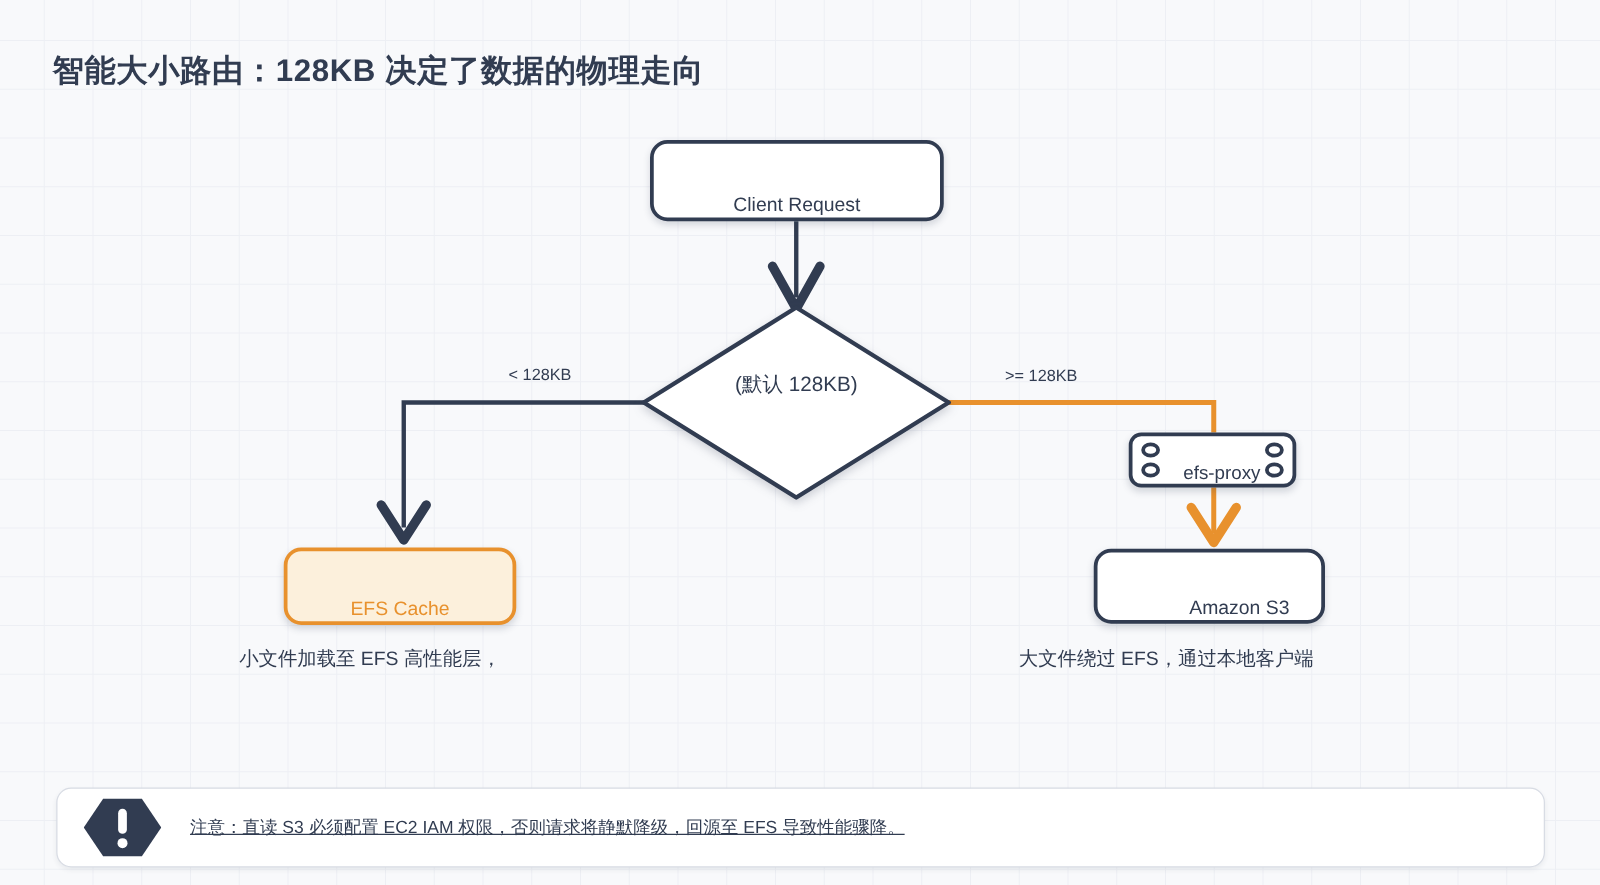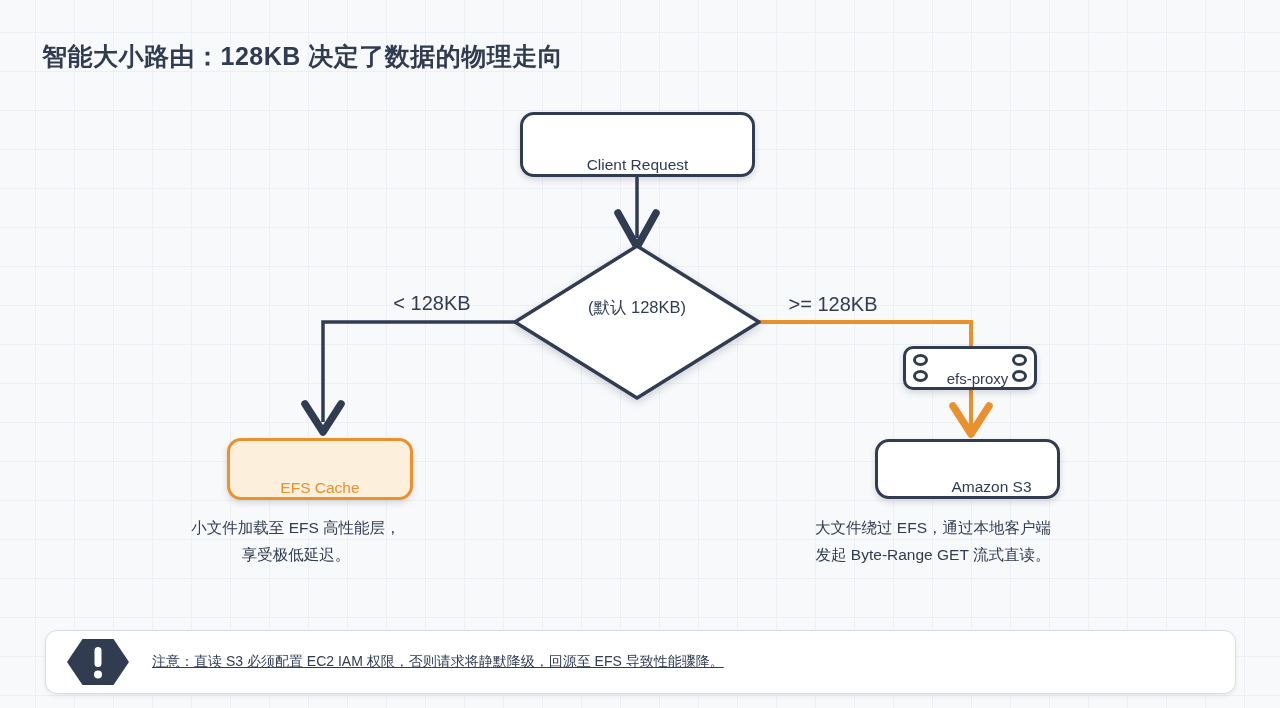--- a/index.html
+++ b/index.html
@@ -58,21 +58,21 @@
   .decision-text{
     position:absolute;left:515px;top:297px;width:244px;text-align:center;
   }
   .decision-text .mono{
     font-family:"DejaVu Sans Mono","Liberation Mono",monospace;
     font-size:15px;display:block;margin-bottom:9px;
   }
   .decision-text .sub{font-size:16.5px;font-weight:500;display:block;}
   .branch-label{
     position:absolute;width:120px;text-align:center;
-    font-size:20px;font-weight:500;color:var(--navy);
+    font-size:13px;font-weight:500;color:var(--navy);
   }
   .branch-left{left:372px;top:292px;}
   .branch-right{left:773px;top:293px;}
   .caption{
     position:absolute;width:320px;text-align:center;
     font-size:15.5px;font-weight:500;line-height:27px;color:var(--navy);
   }
   .caption-efs{left:136px;top:514px;}
   .caption-s3{left:773px;top:514px;}
   .note-bar{
@@ -129,26 +129,24 @@
     <span class="bolt br"></span>
     <span>efs-proxy</span>
   </div>
 
   <div class="node node-s3">
     <span>Amazon S3</span>
   </div>
 
   <div class="caption caption-efs">
     <div>小文件加载至 EFS 高性能层，</div>
-    <div>享受极低延迟。</div>
   </div>
 
   <div class="caption caption-s3">
     <div>大文件绕过 EFS，通过本地客户端</div>
-    <div>发起 Byte-Range GET 流式直读。</div>
   </div>
 
   <div class="note-bar">
     <svg class="note-icon" viewBox="0 0 62 48" aria-hidden="true">
       <polygon points="0,24 15.5,1 46.5,1 62,24 46.5,47 15.5,47" fill="var(--navy)"></polygon>
       <rect x="27.5" y="9" width="7" height="20" rx="3.5" fill="#ffffff"></rect>
       <circle cx="31" cy="36.5" r="4" fill="#ffffff"></circle>
     </svg>
     <div class="note-text">注意：直读 S3 必须配置 EC2 IAM 权限，否则请求将静默降级，回源至 EFS 导致性能骤降。</div>
   </div>

